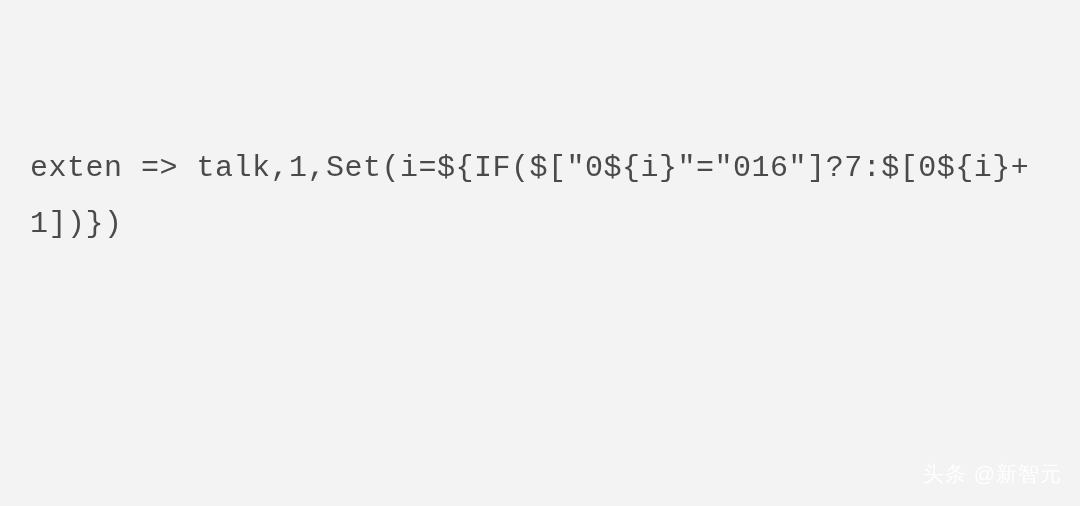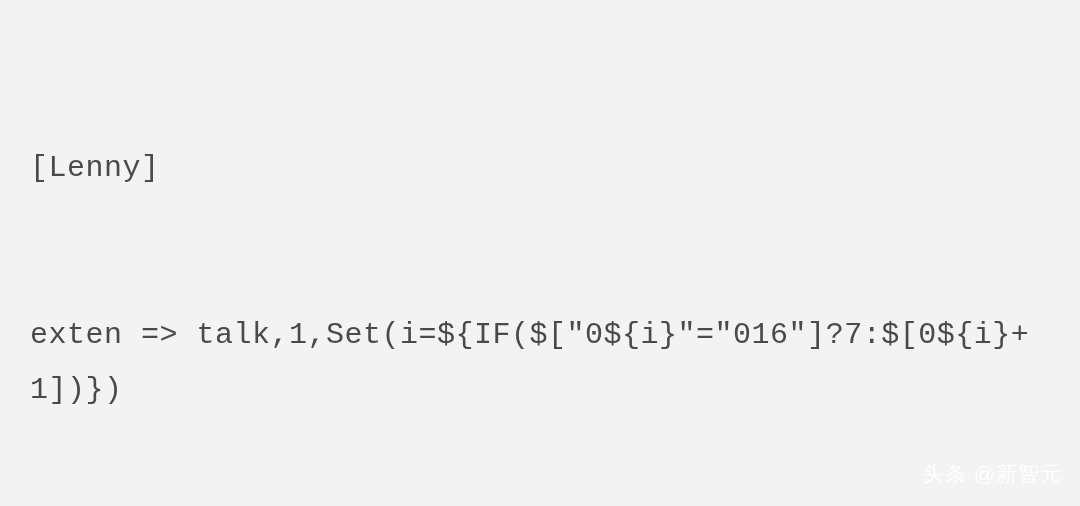--- a/index.html
+++ b/index.html
@@ -33,20 +33,19 @@
       color: #fff;
       opacity: 0.95;
       letter-spacing: 1px;
       font-weight: 500;
     }
   </style>
 </head>
 <body>
 
 <div class="code-block">
-  <div>[Lenny]</div>
   <div>exten =&gt; talk,1,Set(i=${IF($["0${i}"="016"]?7:$[0${i}+1])})</div>
   
   
   
 </div>
 
 <div class="watermark">头条 @新智元</div>
 
 </body></html>

